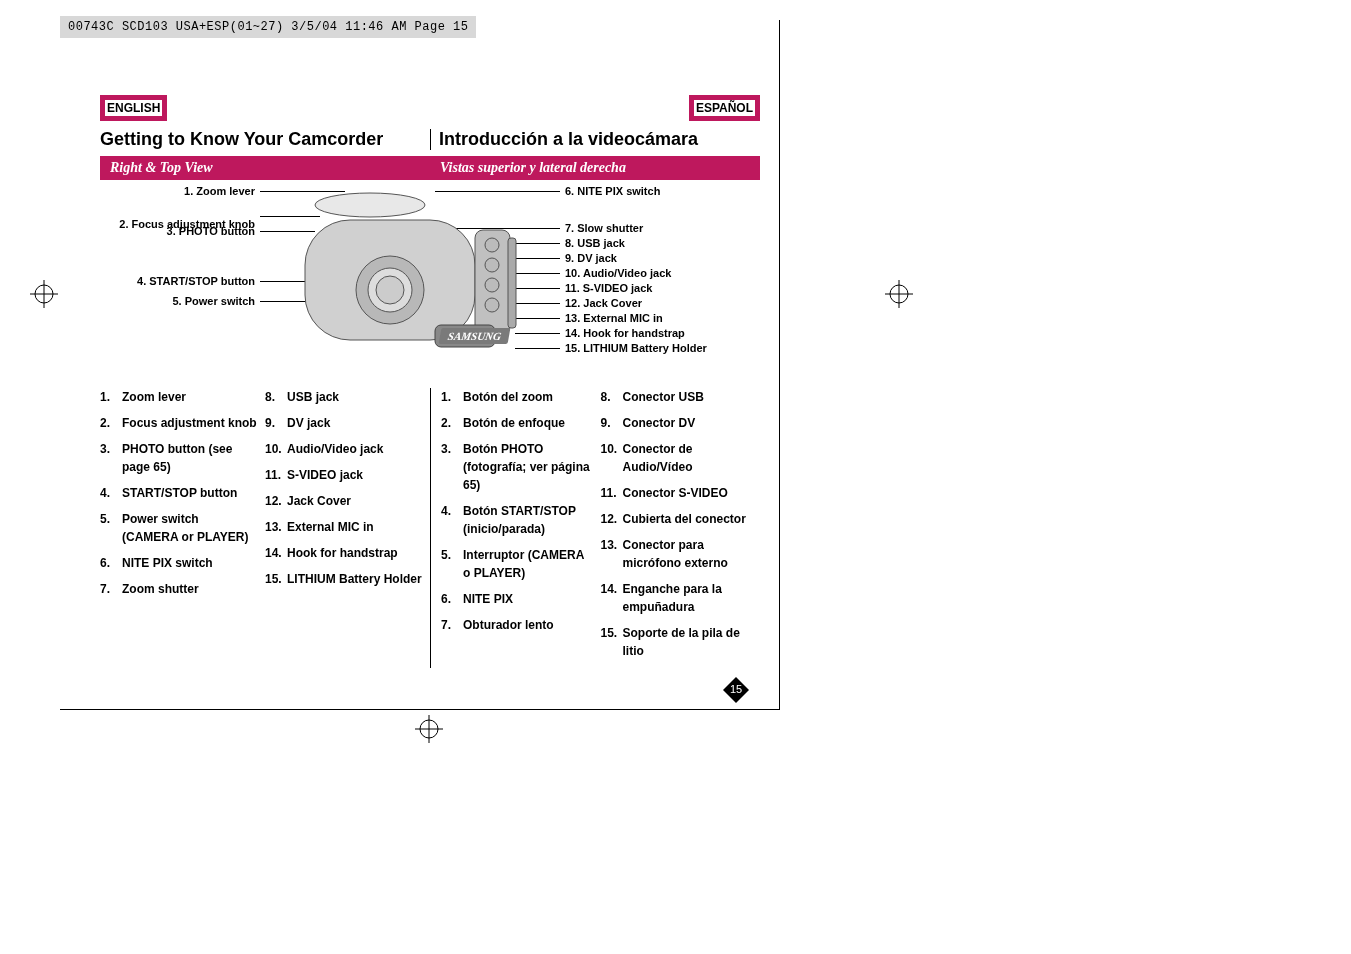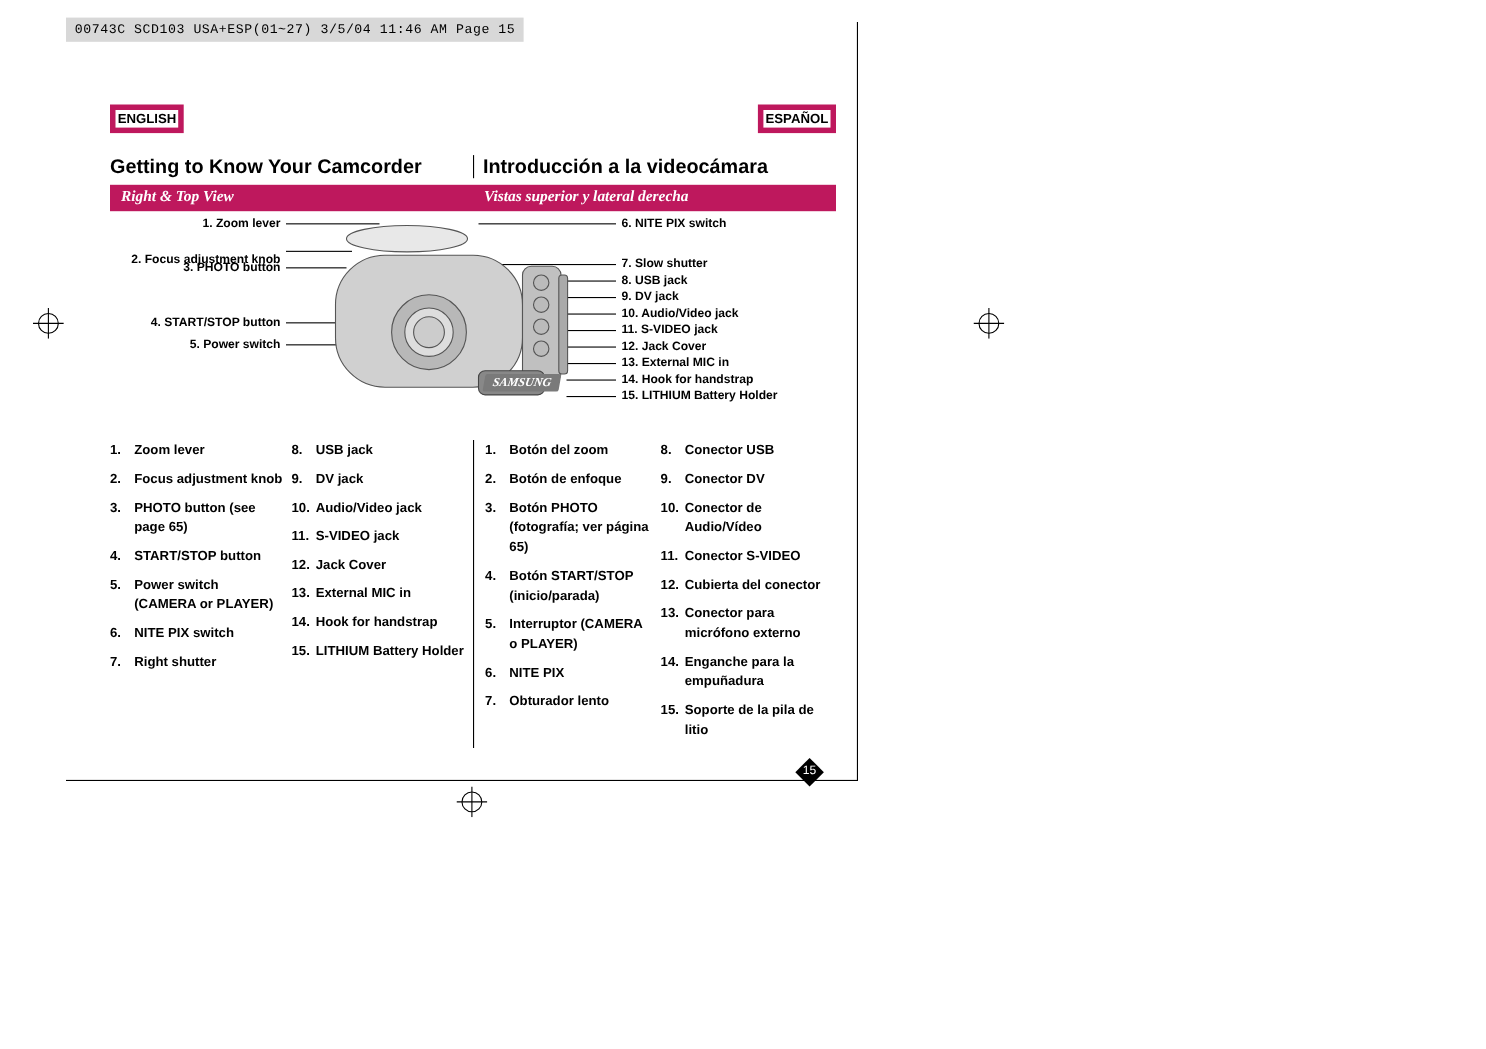--- a/index.html
+++ b/index.html
@@ -49,21 +49,21 @@
     justify-content: space-between;
     font-size: 12px;
     font-weight: bold;
   }
   .lang-labels span {
     border: 5px solid #be185d;
     padding: 1px 2px;
   }
   .titles {
     display: flex;
-    margin-top: 20px;
+    margin-top: 8px;
   }
   .titles > div {
     width: 50%;
     font-size: 18px;
     font-weight: bold;
   }
   .titles > div:last-child {
     border-left: 1px solid #000;
     padding-left: 8px;
   }
@@ -280,21 +280,21 @@
           <div class="item">
             <div class="num">5.</div>
             <div class="txt">Power switch (CAMERA or PLAYER)</div>
           </div>
           <div class="item">
             <div class="num">6.</div>
             <div class="txt">NITE PIX switch</div>
           </div>
           <div class="item">
             <div class="num">7.</div>
-            <div class="txt">Right shutter</div>
+            <div class="txt">Zoom shutter</div>
           </div>
         </div>
       <div class="col" id="col-en-b">
           <div class="item">
             <div class="num">8.</div>
             <div class="txt">USB jack</div>
           </div>
           <div class="item">
             <div class="num">9.</div>
             <div class="txt">DV jack</div>

